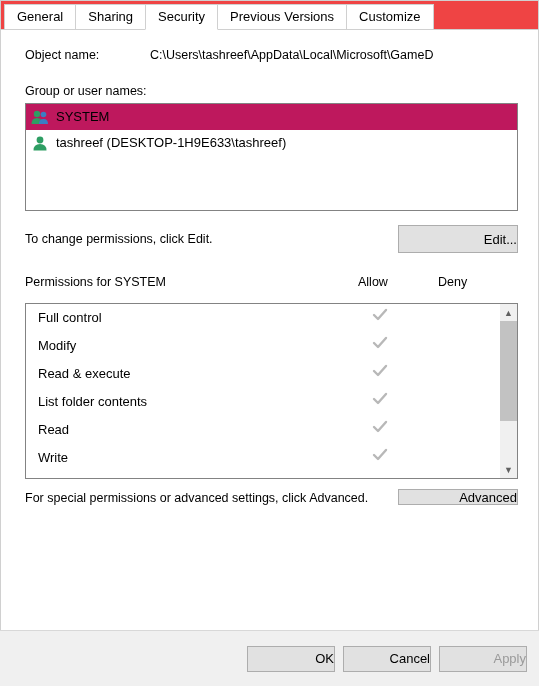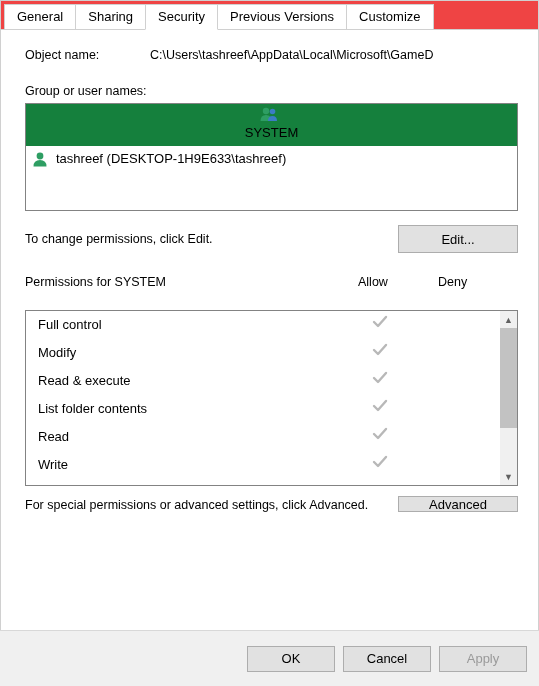--- a/index.html
+++ b/index.html
@@ -64,22 +64,21 @@
       overflow: hidden;
     }
     .list-item {
       display: flex;
       align-items: center;
       padding: 2px 4px;
       font-size: 13px;
       line-height: 22px;
     }
     .list-item.selected {
-      background: #15803d;
-      flex-direction: column;
+      background: #be185d;
     }
     .icon-users {
       width: 20px;
       height: 16px;
       margin-right: 6px;
       flex-shrink: 0;
     }
     .icon-user {
       width: 20px;
       height: 16px;
@@ -92,34 +91,34 @@
       justify-content: space-between;
       margin-top: 14px;
     }
     .btn {
       font-family: inherit;
       font-size: 13px;
       background: #e1e1e1;
       border: 1px solid #adadad;
       padding: 0;
       cursor: pointer;
-      text-align: center;
+      text-align: right;
     }
     .btn:disabled {
       color: #9a9a9a;
       cursor: default;
     }
     .btn-edit {
       width: 120px;
       height: 28px;
     }
     .perm-header {
       display: flex;
       margin-top: 22px;
-      margin-bottom: 21px;
+      margin-bottom: 14px;
     }
     .perm-header-label {
       flex: 1;
     }
     .perm-col {
       width: 80px;
     }
     .perm-box-wrap {
       display: flex;
       border: 1px solid #838383;

